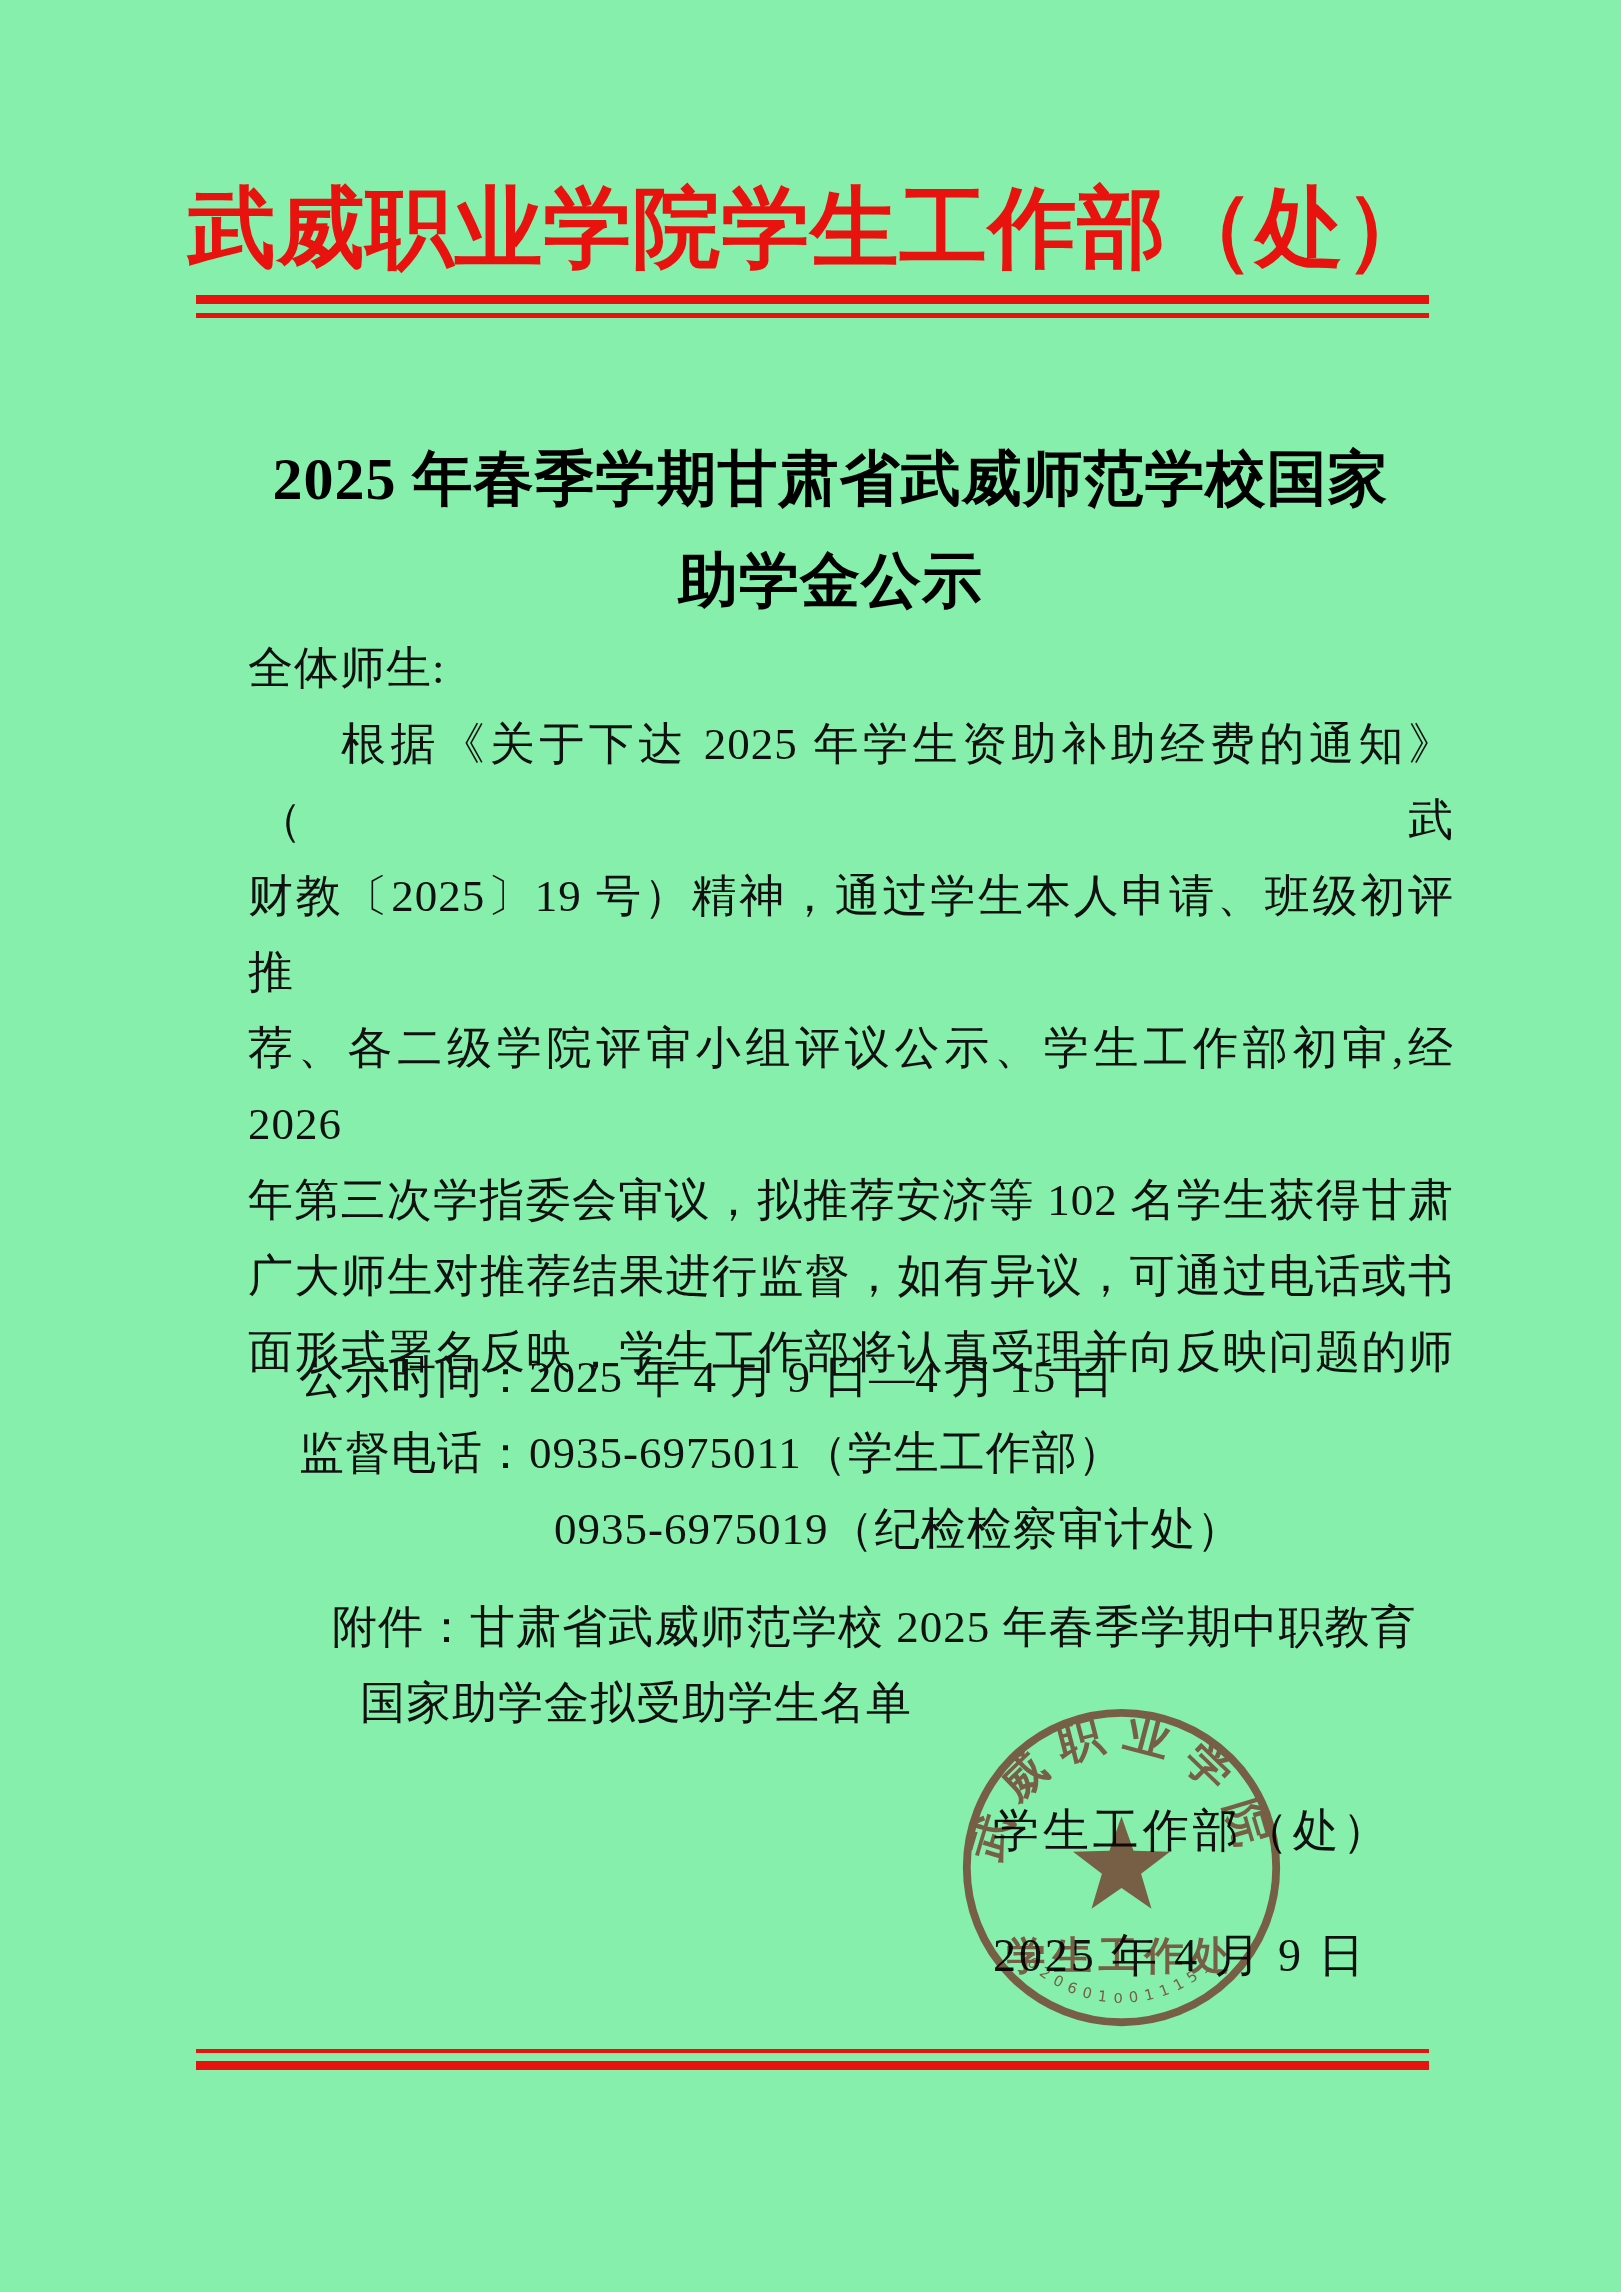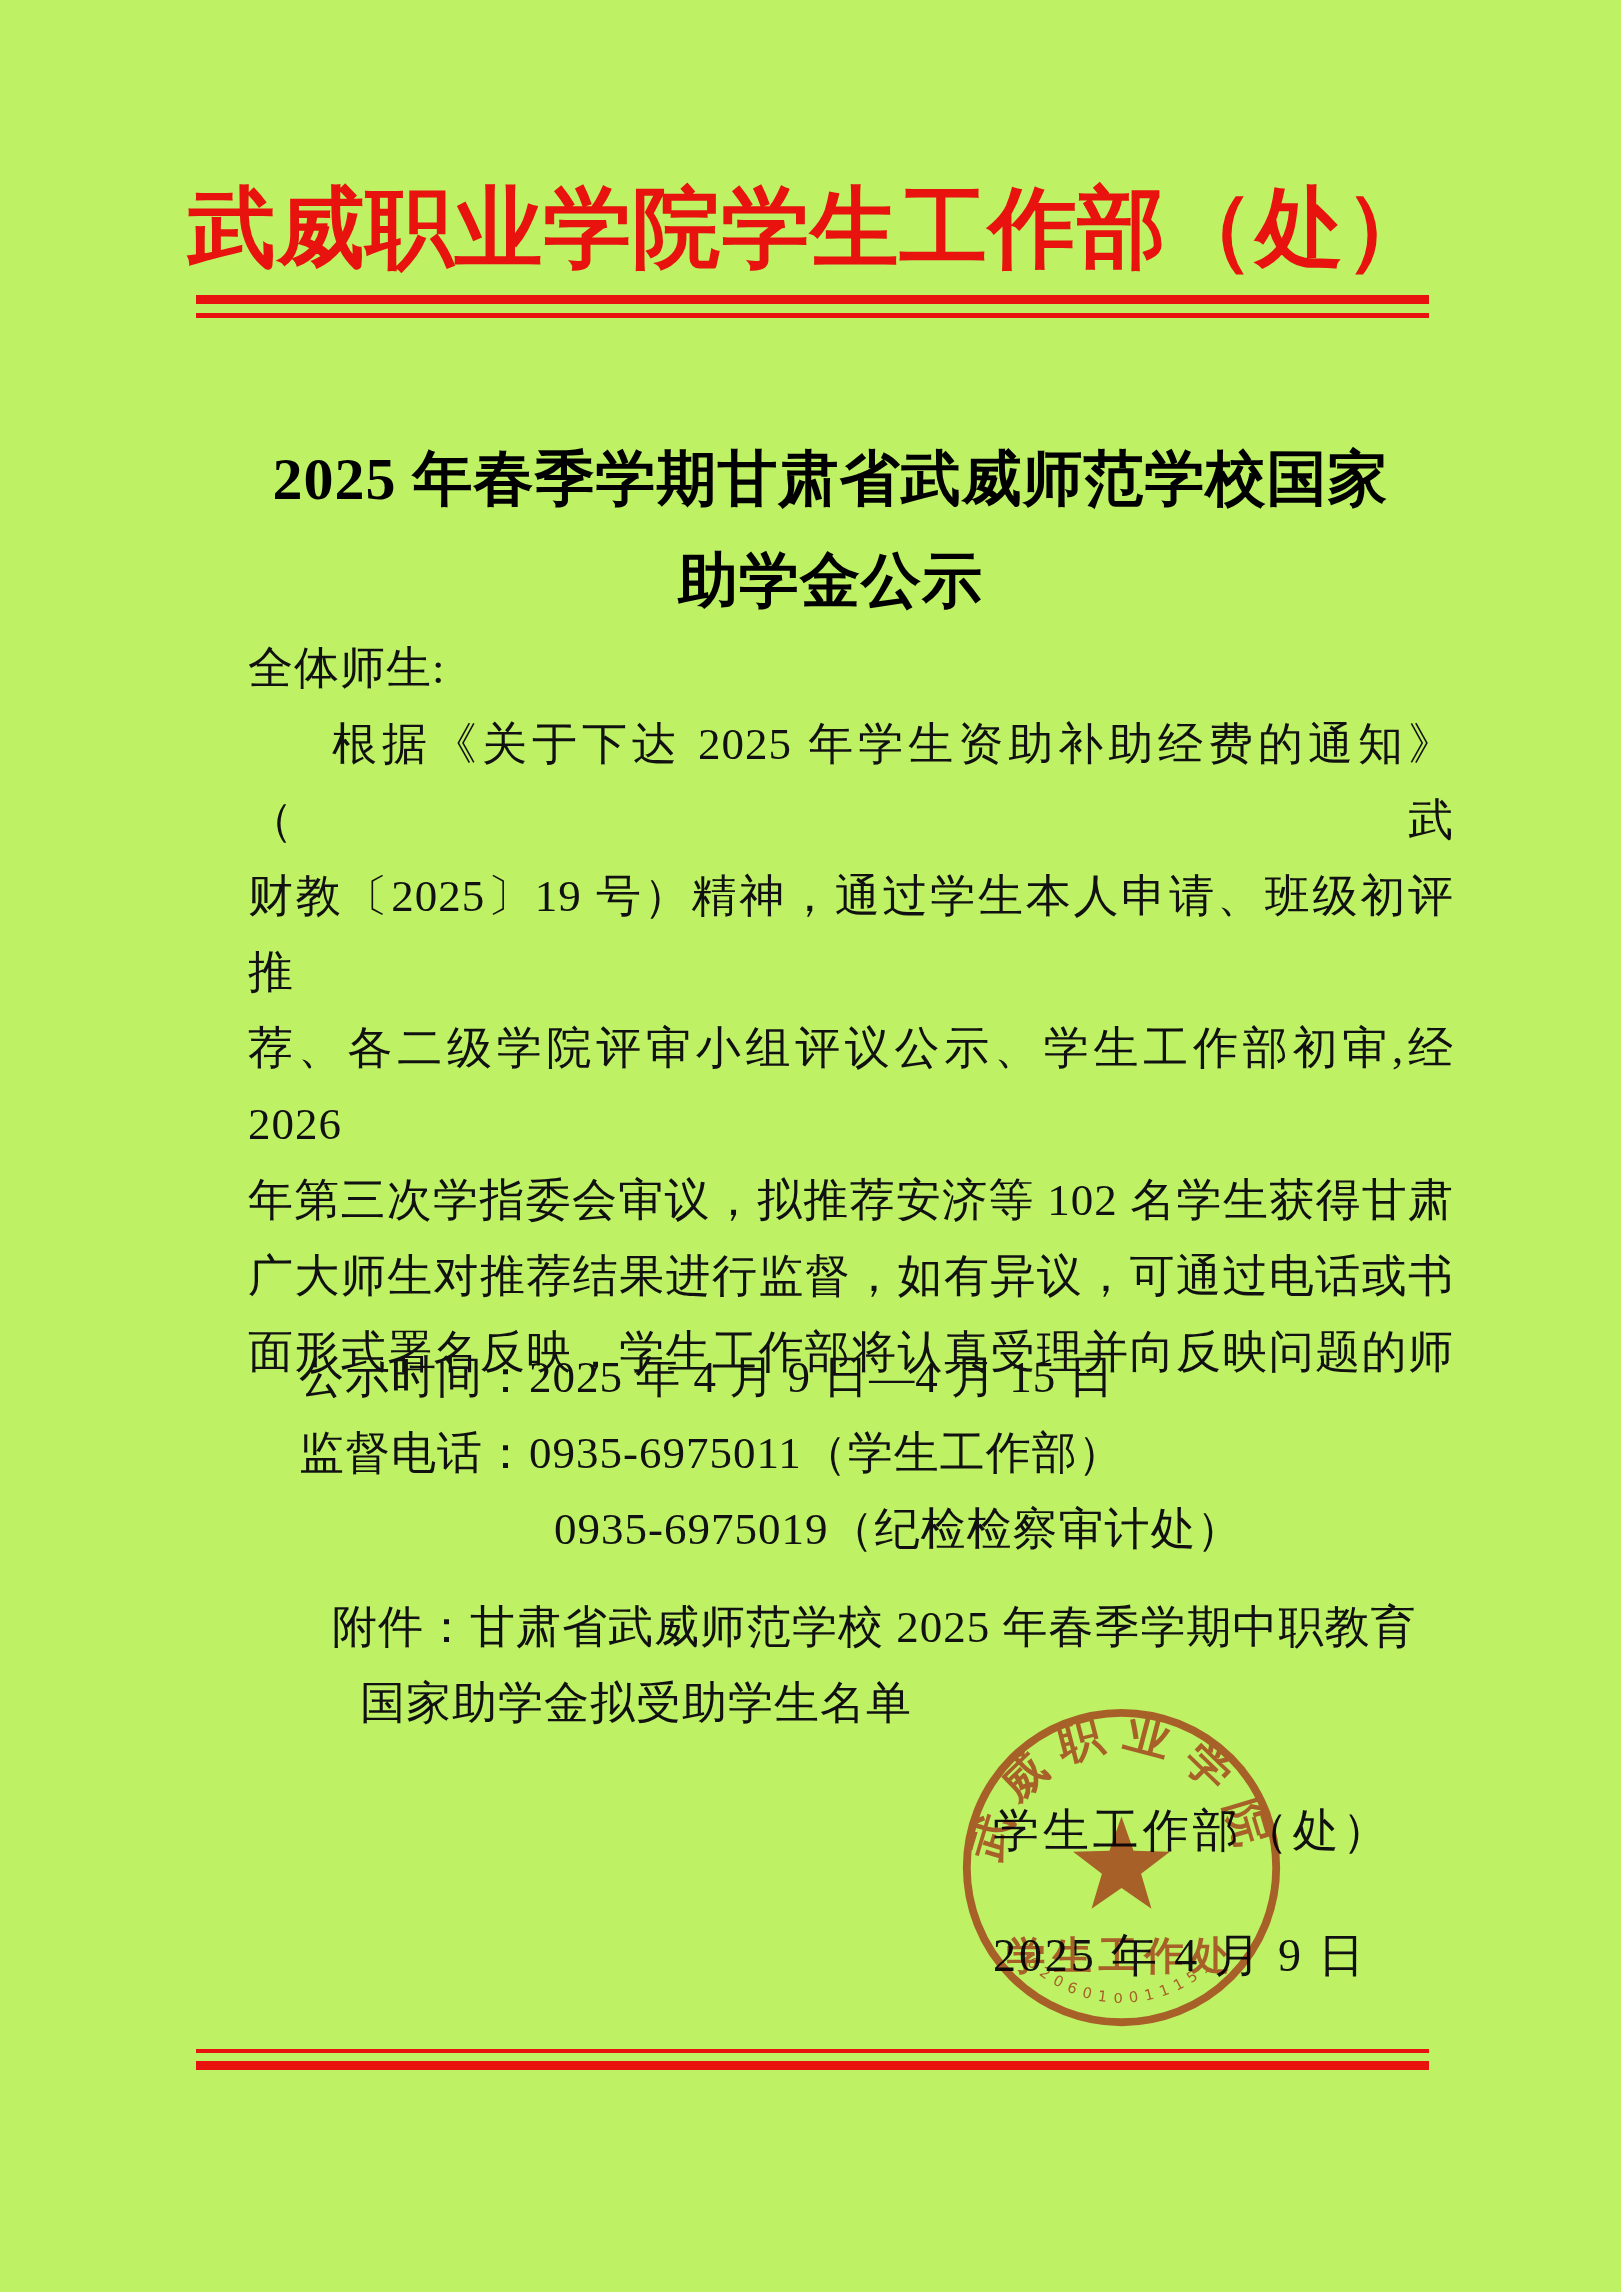--- a/index.html
+++ b/index.html
@@ -1,20 +1,20 @@
 <!DOCTYPE html>
 <html><head>
 <meta charset="utf-8">
 <style>
   html,body { margin:0; padding:0; background:#ffffff; }
   .page {
     position: relative;
     width: 1621px;
     height: 2293px;
-    background: #bef264;
+    background: #86efac;
     overflow: hidden;
     font-family: "Liberation Serif", "DejaVu Serif", serif;
     color: #111111;
   }
   .masthead {
     position: absolute;
     top: 169px;
     left: 0;
     width: 100%;
     text-align: center;
@@ -46,21 +46,21 @@
     position: absolute;
     left: 248px;
     top: 630px;
     width: 1206px;
     font-size: 45px;
     line-height: 76px;
     letter-spacing: 1px;
   }
   .line { min-height: 76px; }
   .justify { text-align: justify; text-align-last: justify; }
-  .first-indent { text-indent: 84px; }
+  .first-indent { text-indent: 84px; margin-left: 9px; }
   .info-block {
     position: absolute;
     left: 248px;
     top: 1339px;
     width: 1206px;
     font-size: 45px;
     line-height: 76px;
     letter-spacing: 1px;
     white-space: nowrap;
   }

